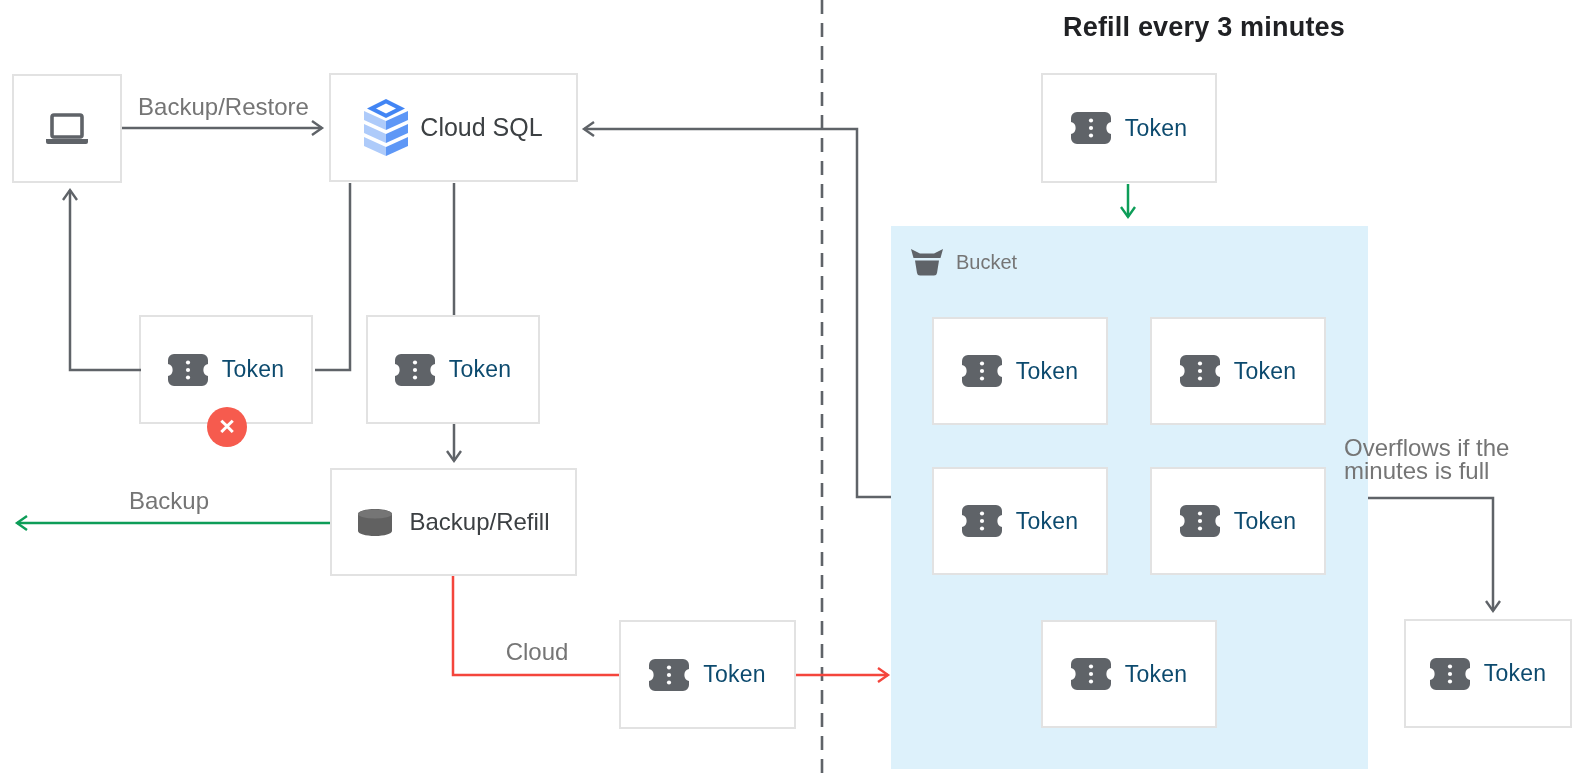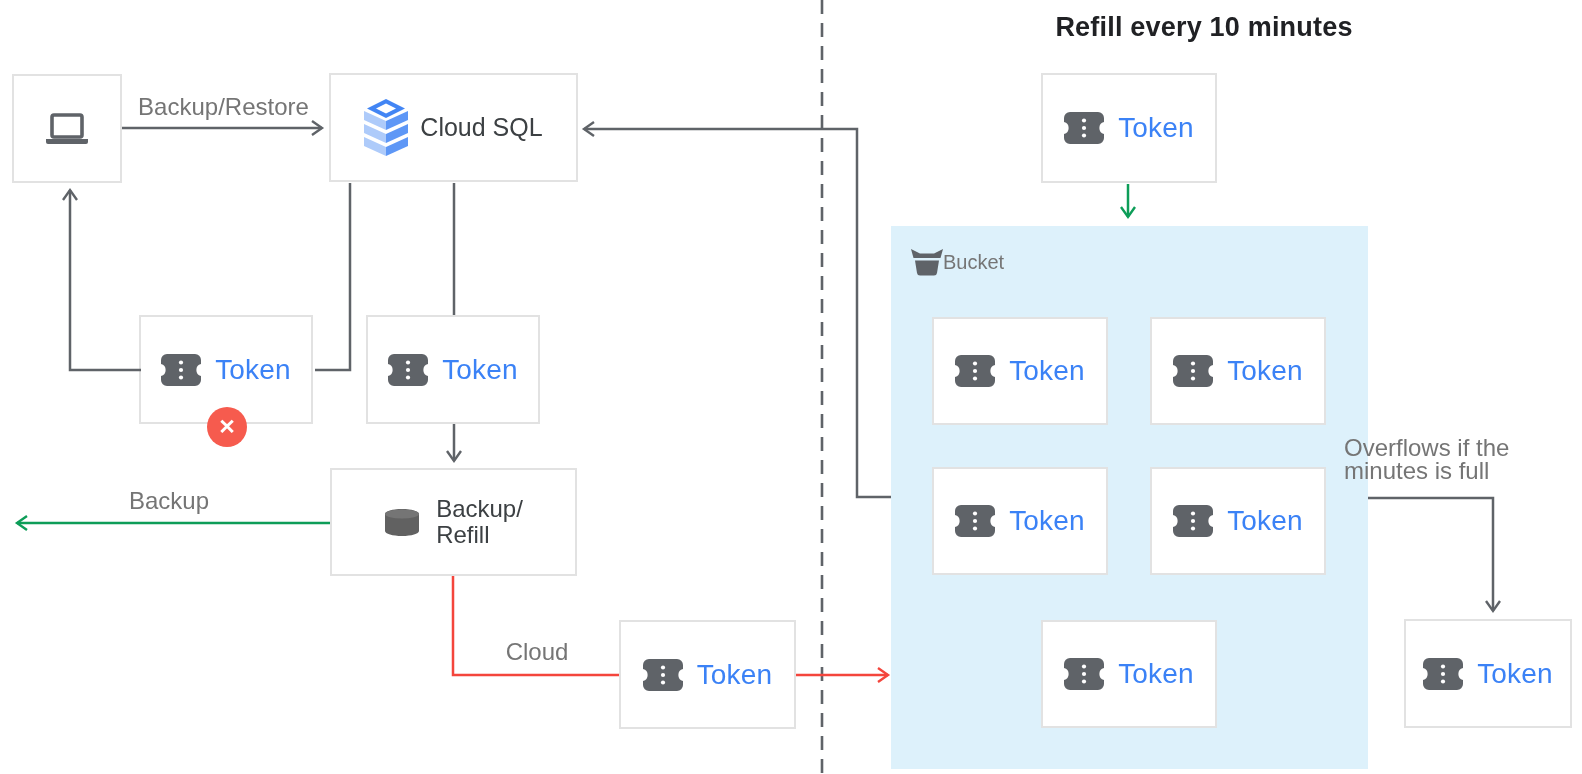--- a/index.html
+++ b/index.html
@@ -4,41 +4,41 @@
 <style>
   html,body{margin:0;padding:0;background:#ffffff;}
   #stage{
     position:relative;width:1582px;height:774px;background:#ffffff;overflow:hidden;
     font-family:"Liberation Sans",sans-serif;
   }
   .box{
     position:absolute;background:#ffffff;border:2px solid #e2e2e2;
     display:flex;align-items:center;justify-content:center;box-sizing:border-box;
   }
-  .box .box-label{font-size:28px;color:#3b82f6;letter-spacing:.2px;}
+  .box .box-label{font-size:23px;color:#0c4a6e;letter-spacing:.2px;}
   .token .ticket{display:inline-flex;margin-right:14px;}
   .bucket-area{
     position:absolute;background:#ddf1fb;
   }
   .gray-label{position:absolute;color:#757575;font-size:24px;}
   .center{text-align:center;}
   #title{
     position:absolute;color:#202124;font-size:27px;font-weight:bold;letter-spacing:.2px;
   }
   #reject-badge{
     position:absolute;width:40px;height:40px;border-radius:50%;background:#f65b4e;
     display:flex;align-items:center;justify-content:center;color:#ffffff;font-size:21px;
     font-weight:bold;z-index:6;
   }
   #overlay{position:absolute;left:0;top:0;z-index:5;pointer-events:none;}
   .bucket-tag{
-    position:absolute;display:flex;align-items:center;z-index:3;
+    position:absolute;display:flex;align-items:center;gap:13px;z-index:3;
   }
   .bucket-tag .tag-text{color:#757575;font-size:20px;}
-  .bkp-text{display:flex;flex-direction:column;line-height:26px;text-align:left;}
+  .bkp-text{display:flex;flex-direction:row;line-height:26px;text-align:left;}
   .cloudsql-label{font-size:25px;color:#3c4043;margin-left:12px;}
   .bkp-label{font-size:24px;color:#3c4043;margin-left:16px;}
   .z2{z-index:2;}
 </style>
 </head>
 <body>
 
 <div id="stage">
 
   <div class="bucket-area" style="left:891px;top:226px;width:477px;height:543px"></div>
@@ -46,21 +46,21 @@
   <div class="bucket-tag" style="left:911px;top:248px">
     <span style="display:inline-flex">
       <svg width="32" height="28" viewBox="0 0 32 28">
         <path d="M0,1 L9,5.5 H23 L32,1 L29.5,10 H2.5 Z" fill="#5f6368"></path>
         <path d="M4,12.5 H28 L26,25 Q25.6,27.5 23,27.5 H9 Q6.4,27.5 6,25 Z" fill="#5f6368"></path>
       </svg>
     </span>
     <span class="tag-text">Bucket</span>
   </div>
 
-  <div id="title" class="center" style="left:1020px;top:12px;width:368px">Refill every 10 minutes</div>
+  <div id="title" class="center" style="left:1020px;top:12px;width:368px">Refill every 3 minutes</div>
 
   <svg id="overlay" width="1582" height="774" viewBox="0 0 1582 774">
     <defs>
       <marker id="ah-gray" viewBox="0 0 18 18" markerWidth="18" markerHeight="18" refX="13" refY="9" orient="auto" markerUnits="userSpaceOnUse">
         <path d="M3,2 L13,9 L3,16" fill="none" stroke="#5f6368" stroke-width="2.4"></path>
       </marker>
       <marker id="ah-green" viewBox="0 0 18 18" markerWidth="18" markerHeight="18" refX="13" refY="9" orient="auto" markerUnits="userSpaceOnUse">
         <path d="M3,2 L13,9 L3,16" fill="none" stroke="#0d9d58" stroke-width="2.4"></path>
       </marker>
       <marker id="ah-red" viewBox="0 0 18 18" markerWidth="18" markerHeight="18" refX="13" refY="9" orient="auto" markerUnits="userSpaceOnUse">

